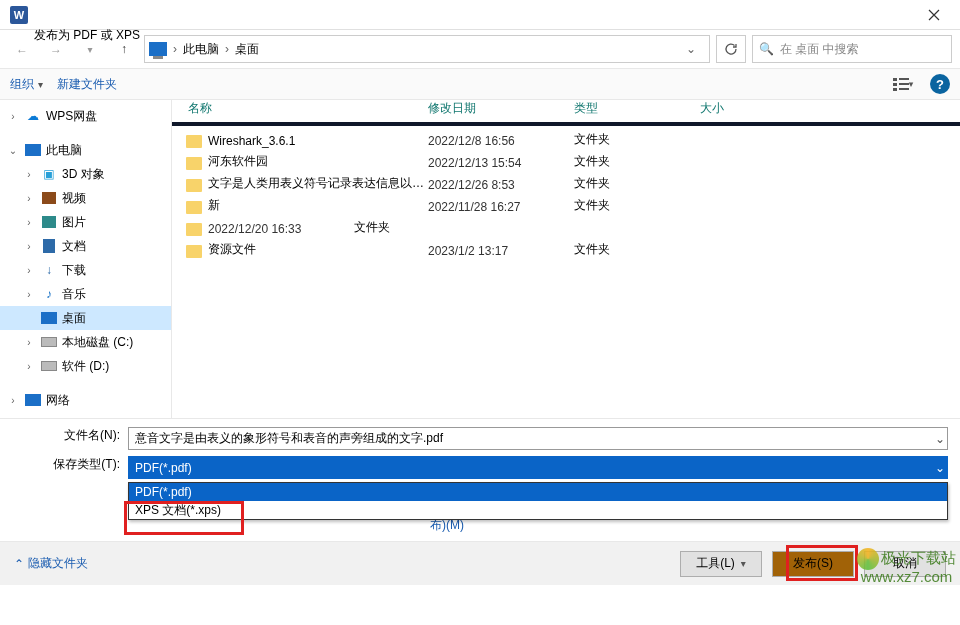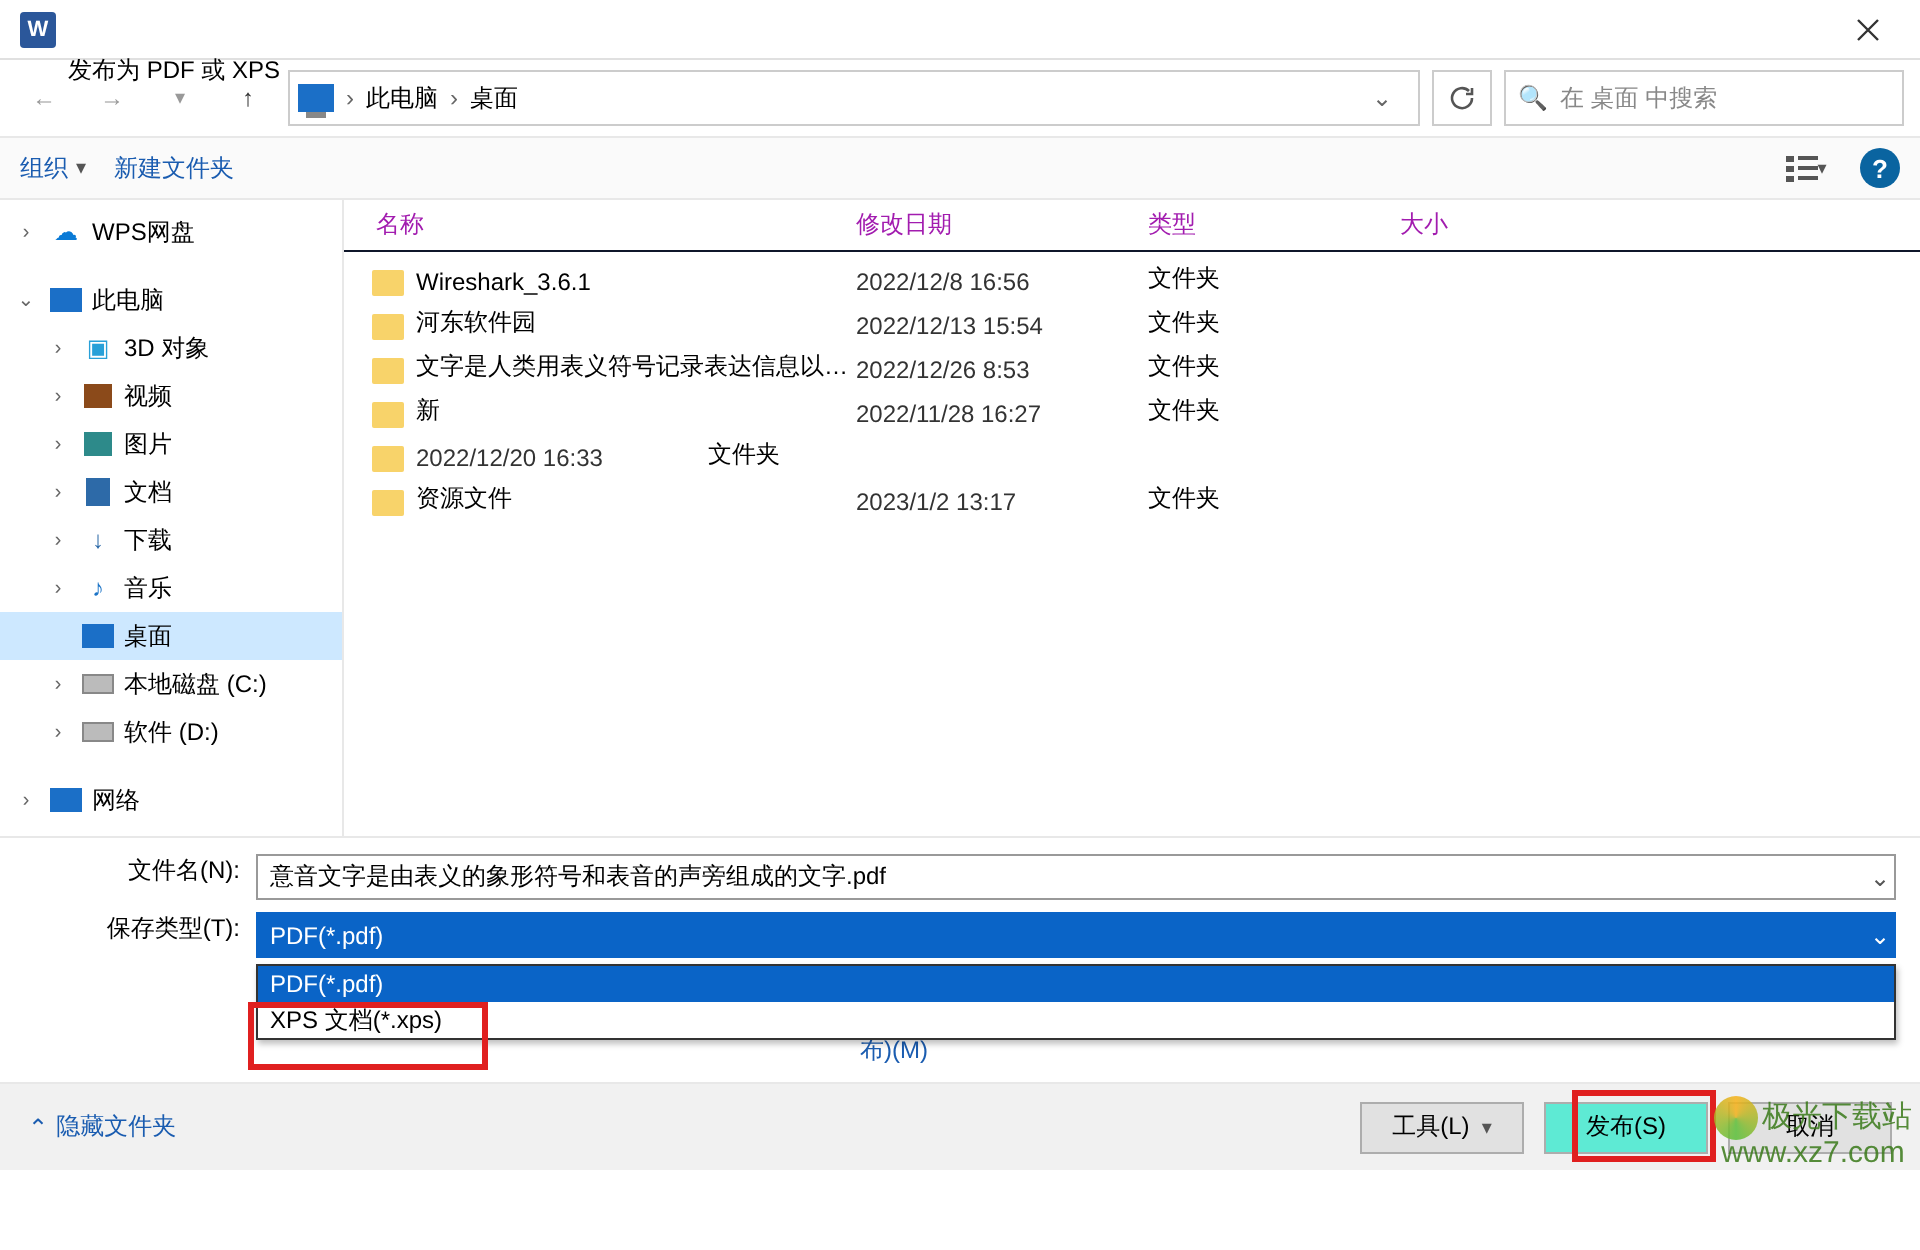--- a/index.html
+++ b/index.html
@@ -44,21 +44,21 @@
 .g-vid { width:14px; height:12px; background:#8b4a1a; }
 .g-img { width:14px; height:12px; background:#2d8a8a; }
 .g-doc { width:12px; height:14px; background:#2d6aa8; }
 .g-dl { color:#2d6aa8; font-weight:bold; }
 .g-mus { color:#1c74c7; }
 .g-desk { width:16px; height:12px; background:#1b6fc7; }
 .g-disk { width:16px; height:10px; background:#bbb; border:1px solid #888; }
 .g-net { width:16px; height:12px; background:#1b6fc7; }
 
 .filepane { flex:1; display:flex; flex-direction:column; }
-.headers { display:flex; height:26px; align-items:center; border-bottom:1px solid #0f172a; color:#a21caf; }
+.headers { display:flex; height:26px; border-bottom:4px solid #0f172a; color:#0f766e; }
 .col-name { width:256px; padding-left:16px; }
 .col-date { width:146px; }
 .col-type { width:126px; }
 .col-size { width:100px; }
 .filerow { display:flex; height:22px; align-items:flex-end; }
 .filerow .folder-ico { width:16px; height:13px; background:#f8d36a; margin-left:14px; margin-right:6px; border-radius:1px; }
 .filerow .fname { width:220px; white-space:nowrap; overflow:hidden; text-overflow:ellipsis; }
 .filerow .fdate { width:146px; color:#333; }
 .filerow .ftype { width:126px;margin-top:41px; }
 
@@ -80,21 +80,21 @@
 .opt-area { margin-top:22px; display:flex; justify-content:center; }
 .radio-row { display:flex; align-items:flex-start; gap:6px; }
 .radio-g { width:14px; height:14px; border:1px solid #555; border-radius:50%; margin-top:2px; }
 .radio-lbl { color:#1a5cb0; width:120px; line-height:16px; }
 
 .footer { height:44px; border-top:1px solid #e8e8e8; background:#f1f1f1; display:flex; align-items:center; padding:0 14px; gap:10px; }
 .footer .hide-lbl { flex:0 0 auto; color:#1a5cb0; display:flex; align-items:center; gap:4px; }
 .footer .sp { flex:1; }
 .btn { min-width:82px; height:26px; border:1px solid #adadad; background:#e1e1e1; display:flex; align-items:center; justify-content:center; gap:4px; cursor:pointer; }
 .btn.split:after { content:"▾"; font-size:10px; color:#555; margin-left:2px; }
-.btn.primary { background:#5eead4; }
+.btn.primary { background:#a16207; }
 
 .watermark { position:absolute; right:4px; bottom:2px; font-size:15px; color:#3a7a1a; text-align:center; line-height:13px; pointer-events:none; opacity:.85; }
 .watermark .wlogo { width:22px; height:22px; border-radius:50%; background:conic-gradient(#f7b21a,#5bbf3a,#f7b21a); display:inline-block; vertical-align:middle; margin-right:2px; }
 </style>
 </head>
 <body>
 
 <div class="titlebar">
   <div class="app-icon">W</div>
   <div class="title">发布为 PDF 或 XPS</div>

